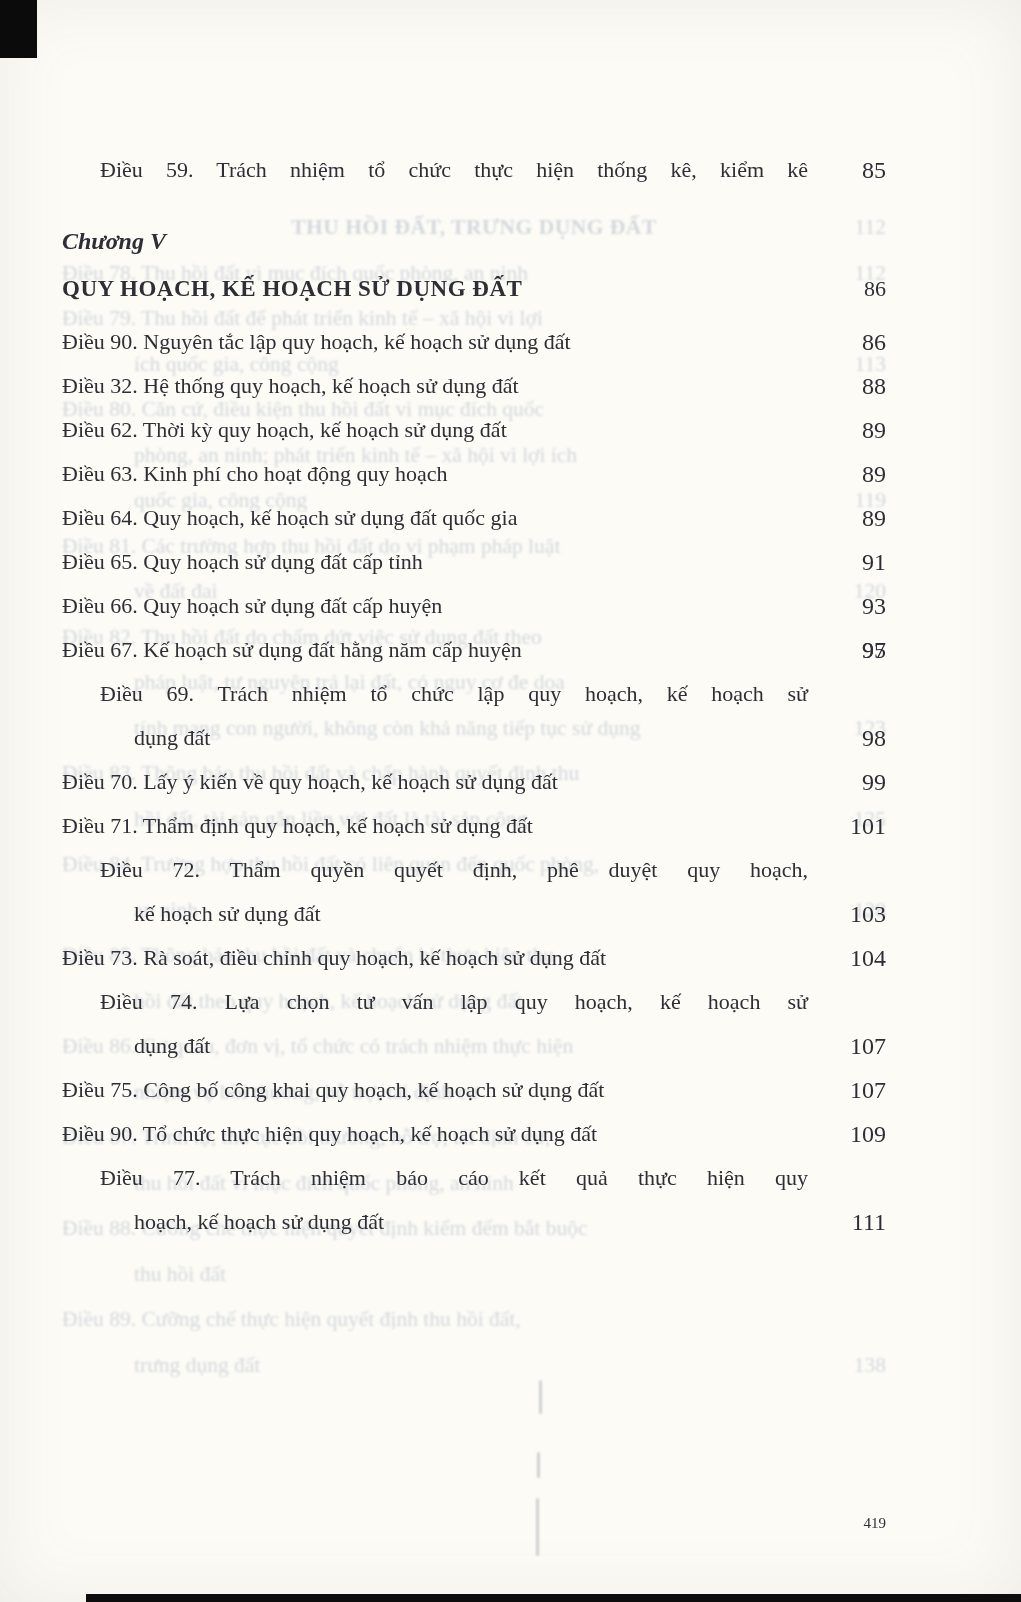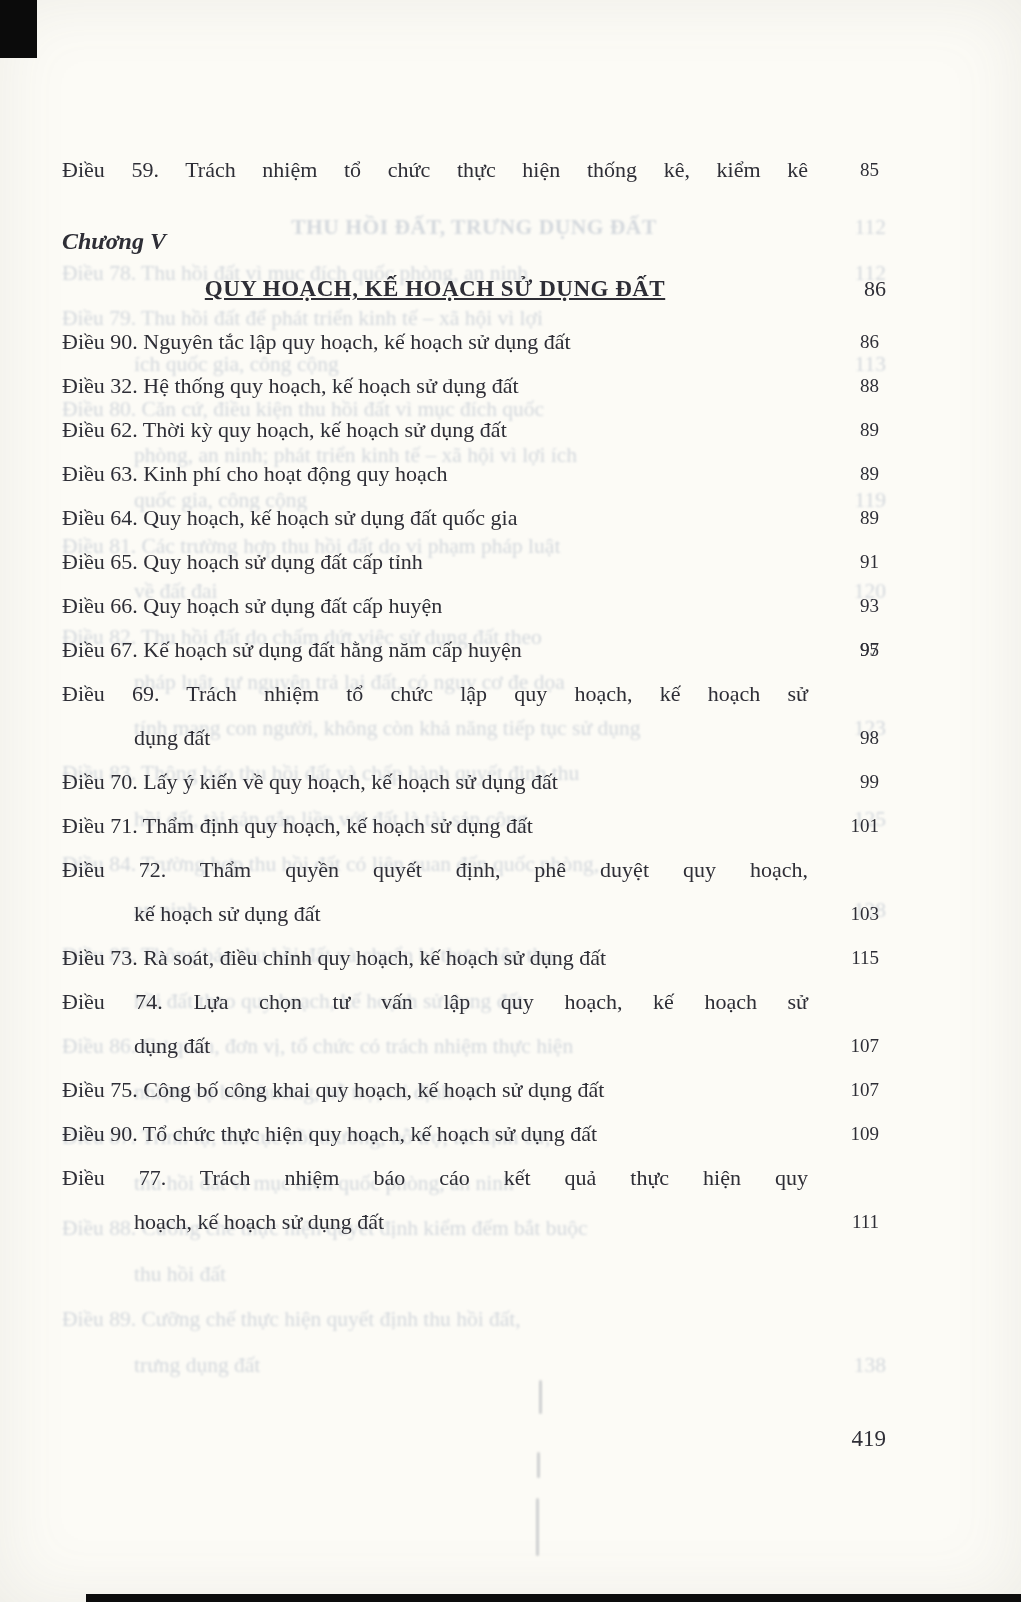--- a/index.html
+++ b/index.html
@@ -33,36 +33,36 @@
   .gtext { position:absolute; left:0; white-space:nowrap; }
   .gtext.gindent { left:72px; }
   .gtext.gheading { left:0; width:100%; text-align:center; font-weight:bold; letter-spacing:.5px; }
   .gpage { position:absolute; right:0; }
 
   
   .toc { position:absolute; left:62px; top:148px; width:824px; z-index:2; }
   .entry { position:relative; padding-right:78px; }
   .entry .line { line-height:44px; font-size:22px; }
   .entry .line.cont { padding-left:72px; }
-  .entry .line.just { text-align:justify; text-align-last:justify; }
-  .entry .pagenum { position:absolute; right:7px; bottom:0; line-height:44px; font-size:19px; }
+  .entry .line.just { text-align:justify; text-align-last:justify;margin-left:38px; }
+  .entry .pagenum { position:absolute; right:0; bottom:0; line-height:44px; font-size:24px; }
 
   .chapter-label {
     font-style:italic; font-weight:bold;
     font-size:24px; line-height:46px; margin-top:26px;
   }
   .chapter-title-row { position:relative; padding-right:78px; margin-top:2px; }
-  .chapter-title { text-align:center; font-weight:bold; font-size:23px; line-height:46px; letter-spacing:.5px;text-decoration:underline; }
+  .chapter-title { font-weight:bold; font-size:23px; line-height:46px; letter-spacing:.5px; }
   .chapter-title-row .pagenum { position:absolute; right:0; bottom:0; line-height:46px; font-size:22px; }
 
   #entries { margin-top:8px; }
 
   .footer-pagenum {
-    position:absolute; left:62px; top:1424px; width:824px;
-    text-align:right; font-size:23px; line-height:30px; z-index:2;
+    position:absolute; left:62px; top:1508px; width:824px;
+    text-align:right; font-size:15px; line-height:30px; z-index:2;
   }
 </style>
 </head>
 <body>
 
 <div class="sheet">
 
   <div class="corner-mark"></div>
 
   <div class="ghost" id="ghost-layer">
@@ -219,21 +219,21 @@
           <div class="line">Điều 71. Thẩm định quy hoạch, kế hoạch sử dụng đất</div>
           <span class="pagenum">101</span>
         </div>
         <div class="entry">
           <div class="line just">Điều 72. Thẩm quyền quyết định, phê duyệt quy hoạch,</div>
           <div class="line cont">kế hoạch sử dụng đất</div>
           <span class="pagenum">103</span>
         </div>
         <div class="entry">
           <div class="line">Điều 73. Rà soát, điều chỉnh quy hoạch, kế hoạch sử dụng đất</div>
-          <span class="pagenum">115</span>
+          <span class="pagenum">104</span>
         </div>
         <div class="entry">
           <div class="line just">Điều 74. Lựa chọn tư vấn lập quy hoạch, kế hoạch sử</div>
           <div class="line cont">dụng đất</div>
           <span class="pagenum">107</span>
         </div>
         <div class="entry">
           <div class="line">Điều 75. Công bố công khai quy hoạch, kế hoạch sử dụng đất</div>
           <span class="pagenum">107</span>
         </div>

